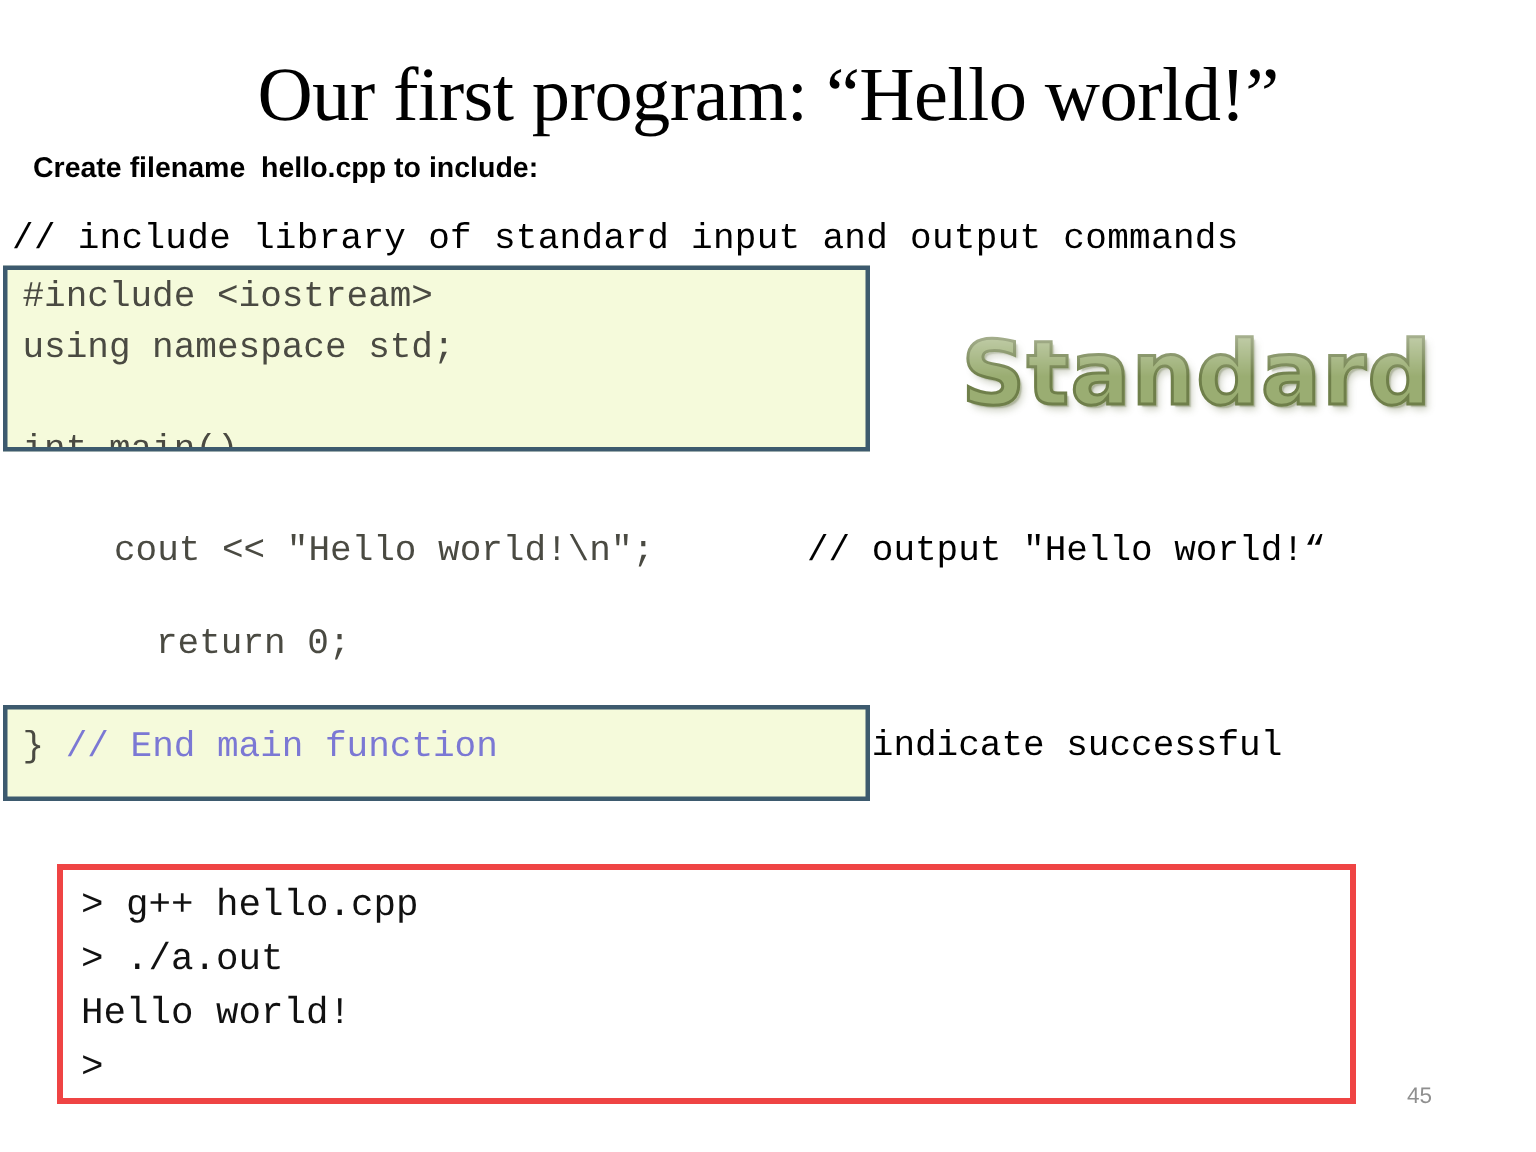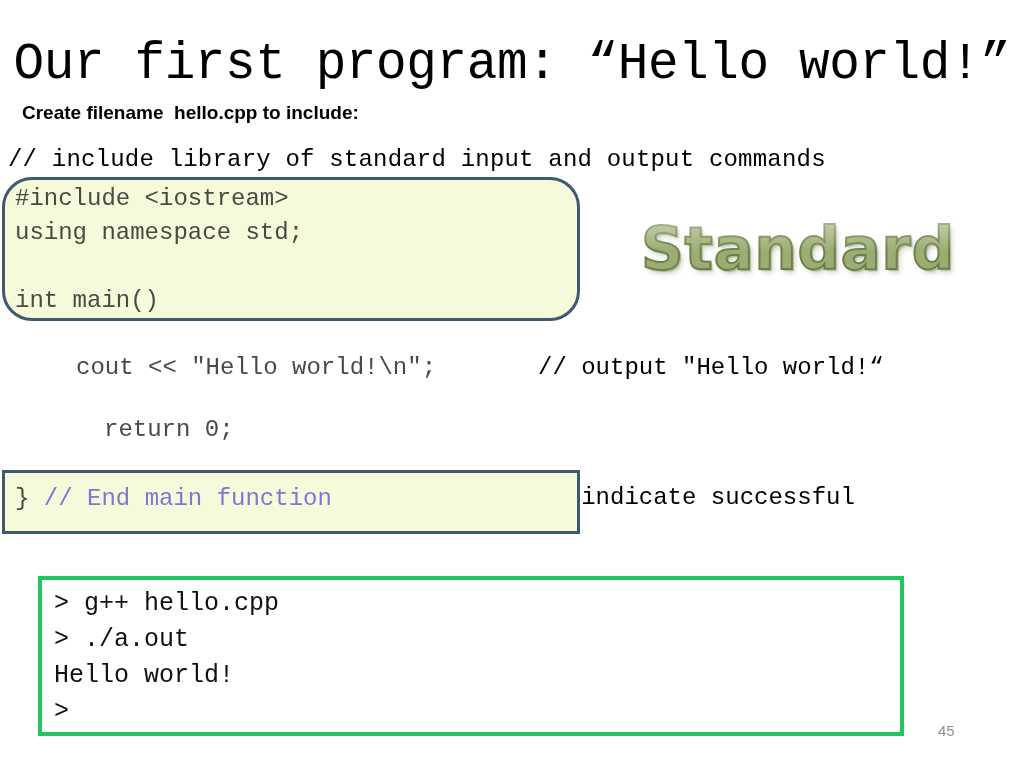--- a/index.html
+++ b/index.html
@@ -17,21 +17,21 @@
     color: #000000;
   }
 
   
   #slide-title {
     position: absolute;
     left: 0;
     top: 38px;
     width: 1024px;
     text-align: center;
-    font-family: Liberation Mono, monospace;
+    font-family: Liberation Serif, serif;
     font-size: 51px;
     font-weight: 300;
     letter-spacing: -0.4px;
     line-height: 1.05;
     color: #000000;
     white-space: nowrap;
   }
 
   #slide-subtitle {
     position: absolute;
@@ -68,23 +68,22 @@
     position: absolute;
     background: #f5fadb;
     border: 3px solid #3d5a6e;
     box-sizing: border-box;
     overflow: hidden;
   }
   #code-box-top {
     left: 2px;
     top: 177px;
     width: 578px;
-    height: 144px;
+    height: 124px;
     padding: 2px 0 0 10px;
-    border-radius: 30px;
   }
   #code-box-bottom {
     left: 2px;
     top: 470px;
     width: 578px;
     height: 64px;
     padding: 9px 3px 0 10px;
   }
 
   
@@ -138,21 +137,21 @@
   }
 
   
   #terminal-box {
     position: absolute;
     left: 38px;
     top: 576px;
     width: 866px;
     height: 160px;
     background: #ffffff;
-    border: 4px solid #22c55e;
+    border: 4px solid #ef4444;
     box-sizing: border-box;
     padding: 6px 0 0 12px;
   }
   .terminal-line {
     font-family: "Liberation Mono", "DejaVu Sans Mono", monospace;
     font-size: 25px;
     line-height: 36px;
     color: #111111;
     white-space: pre;
   }

